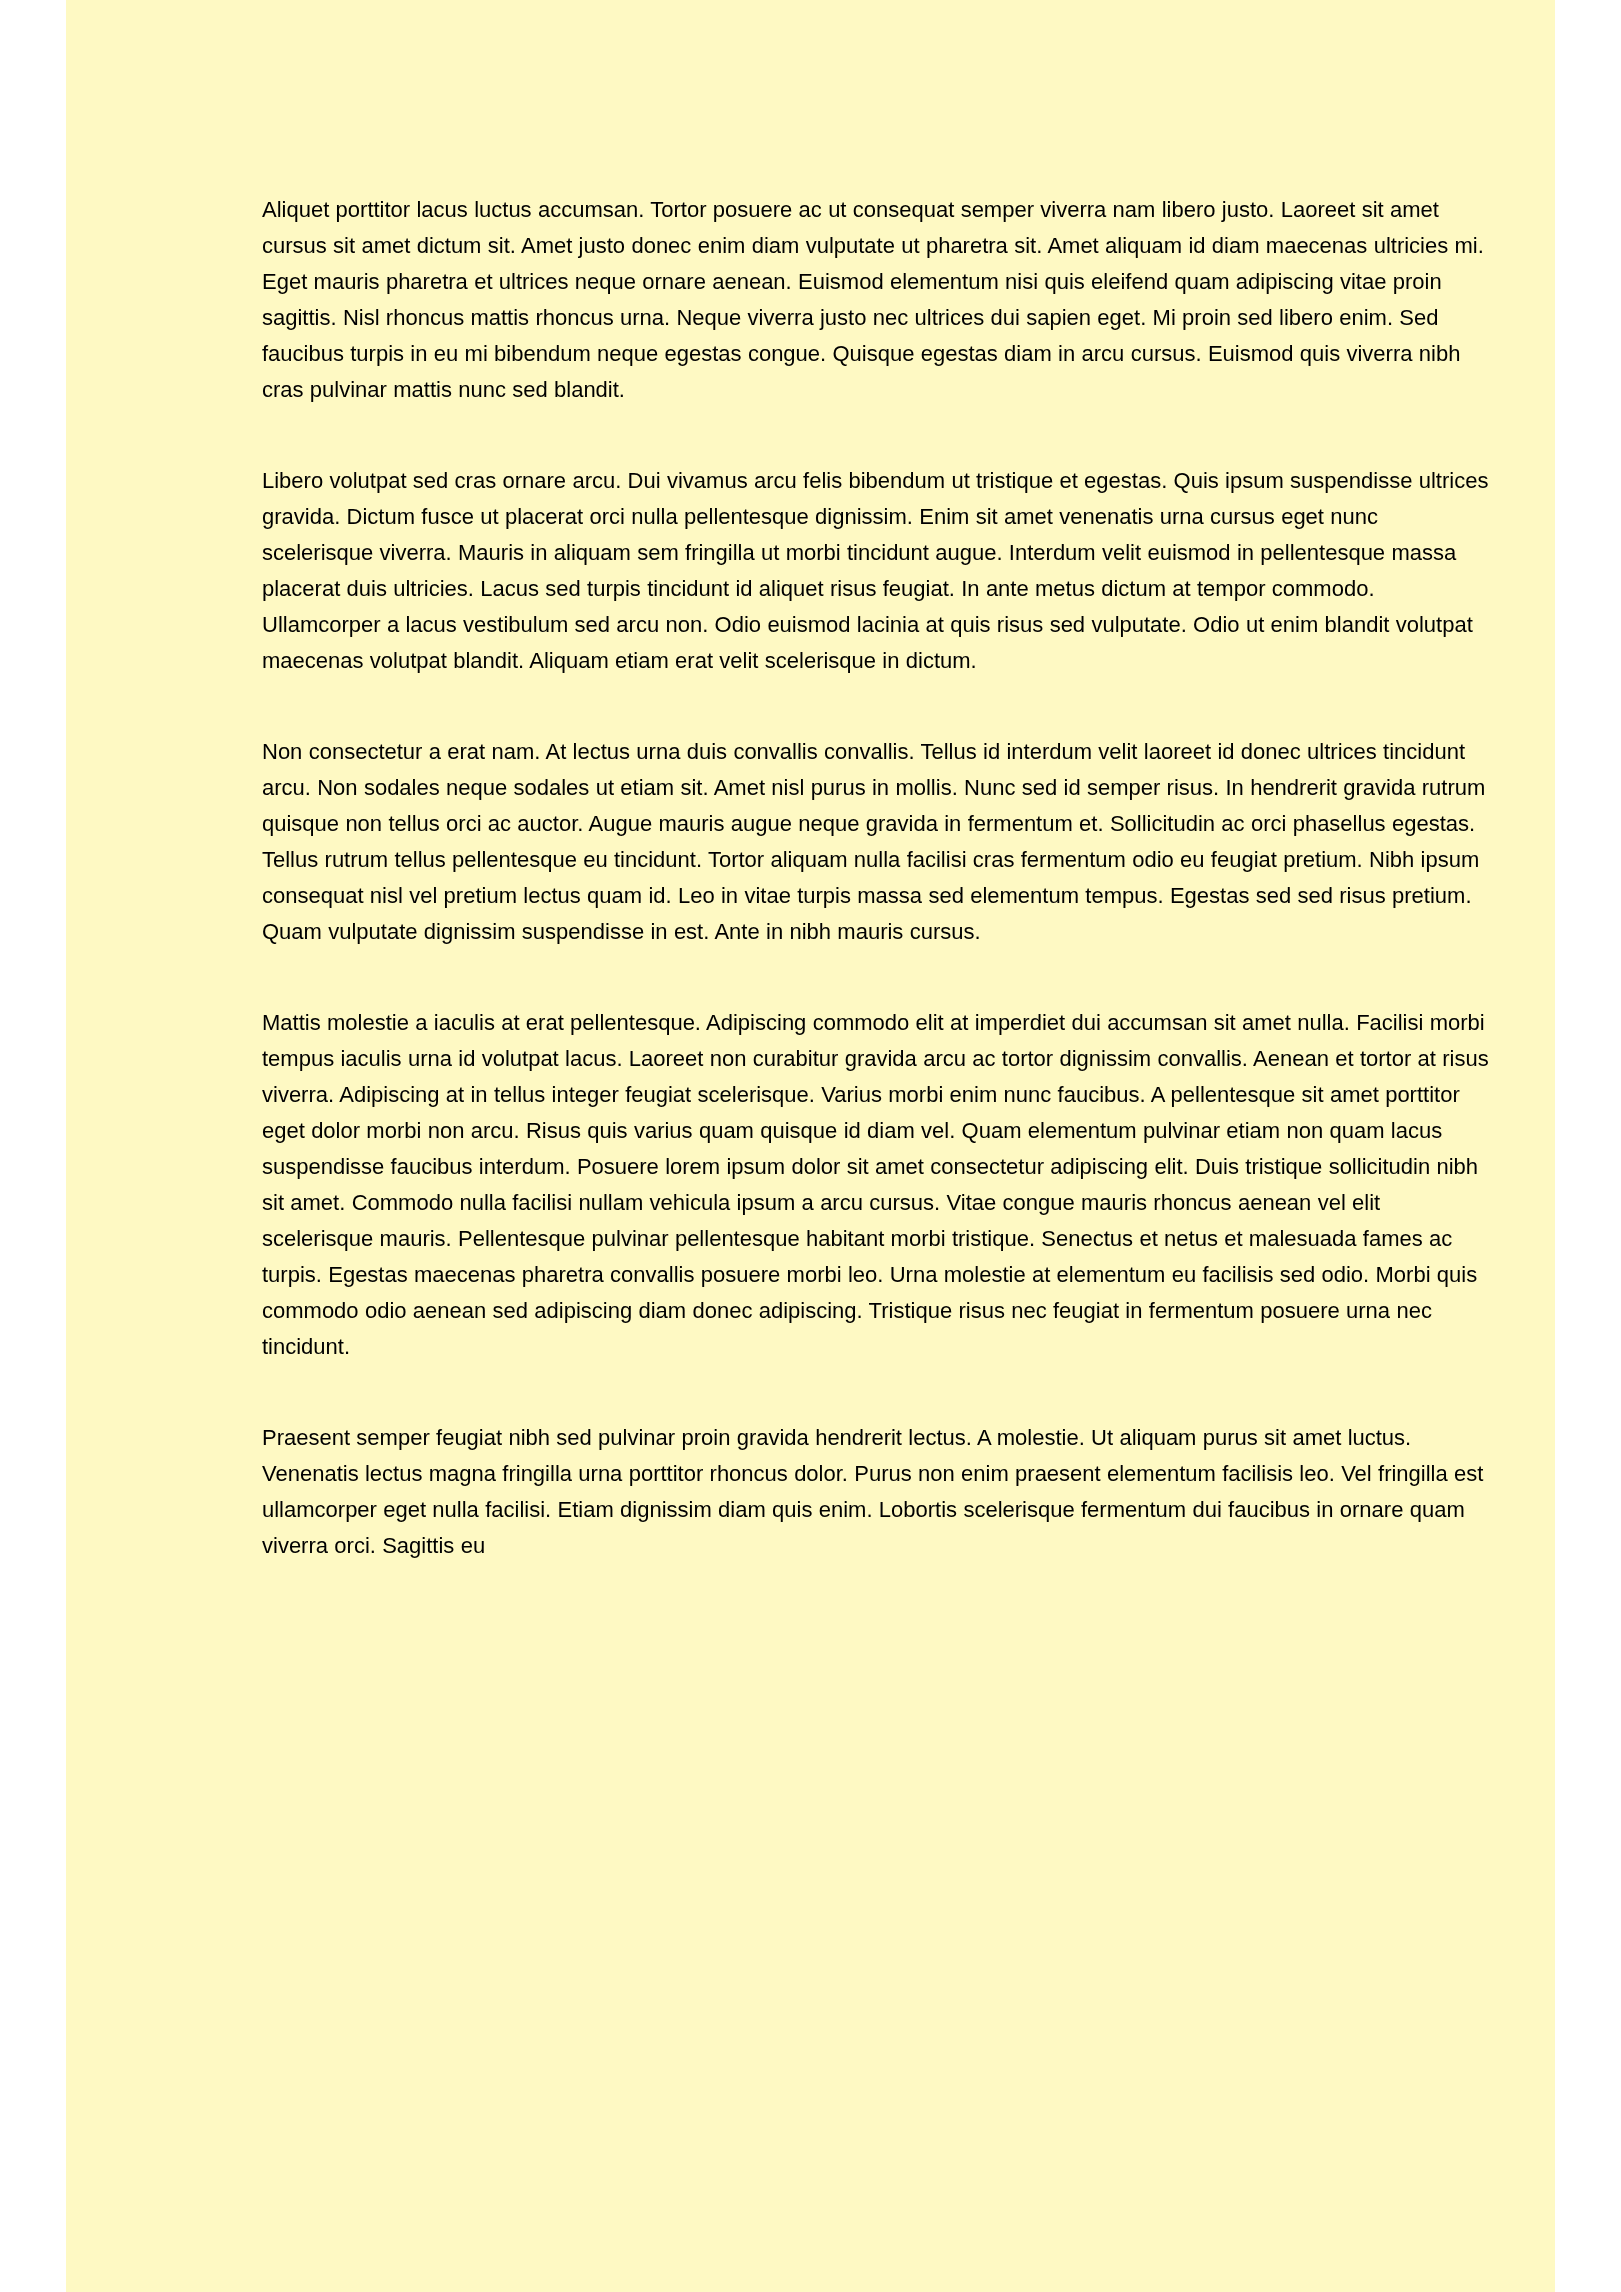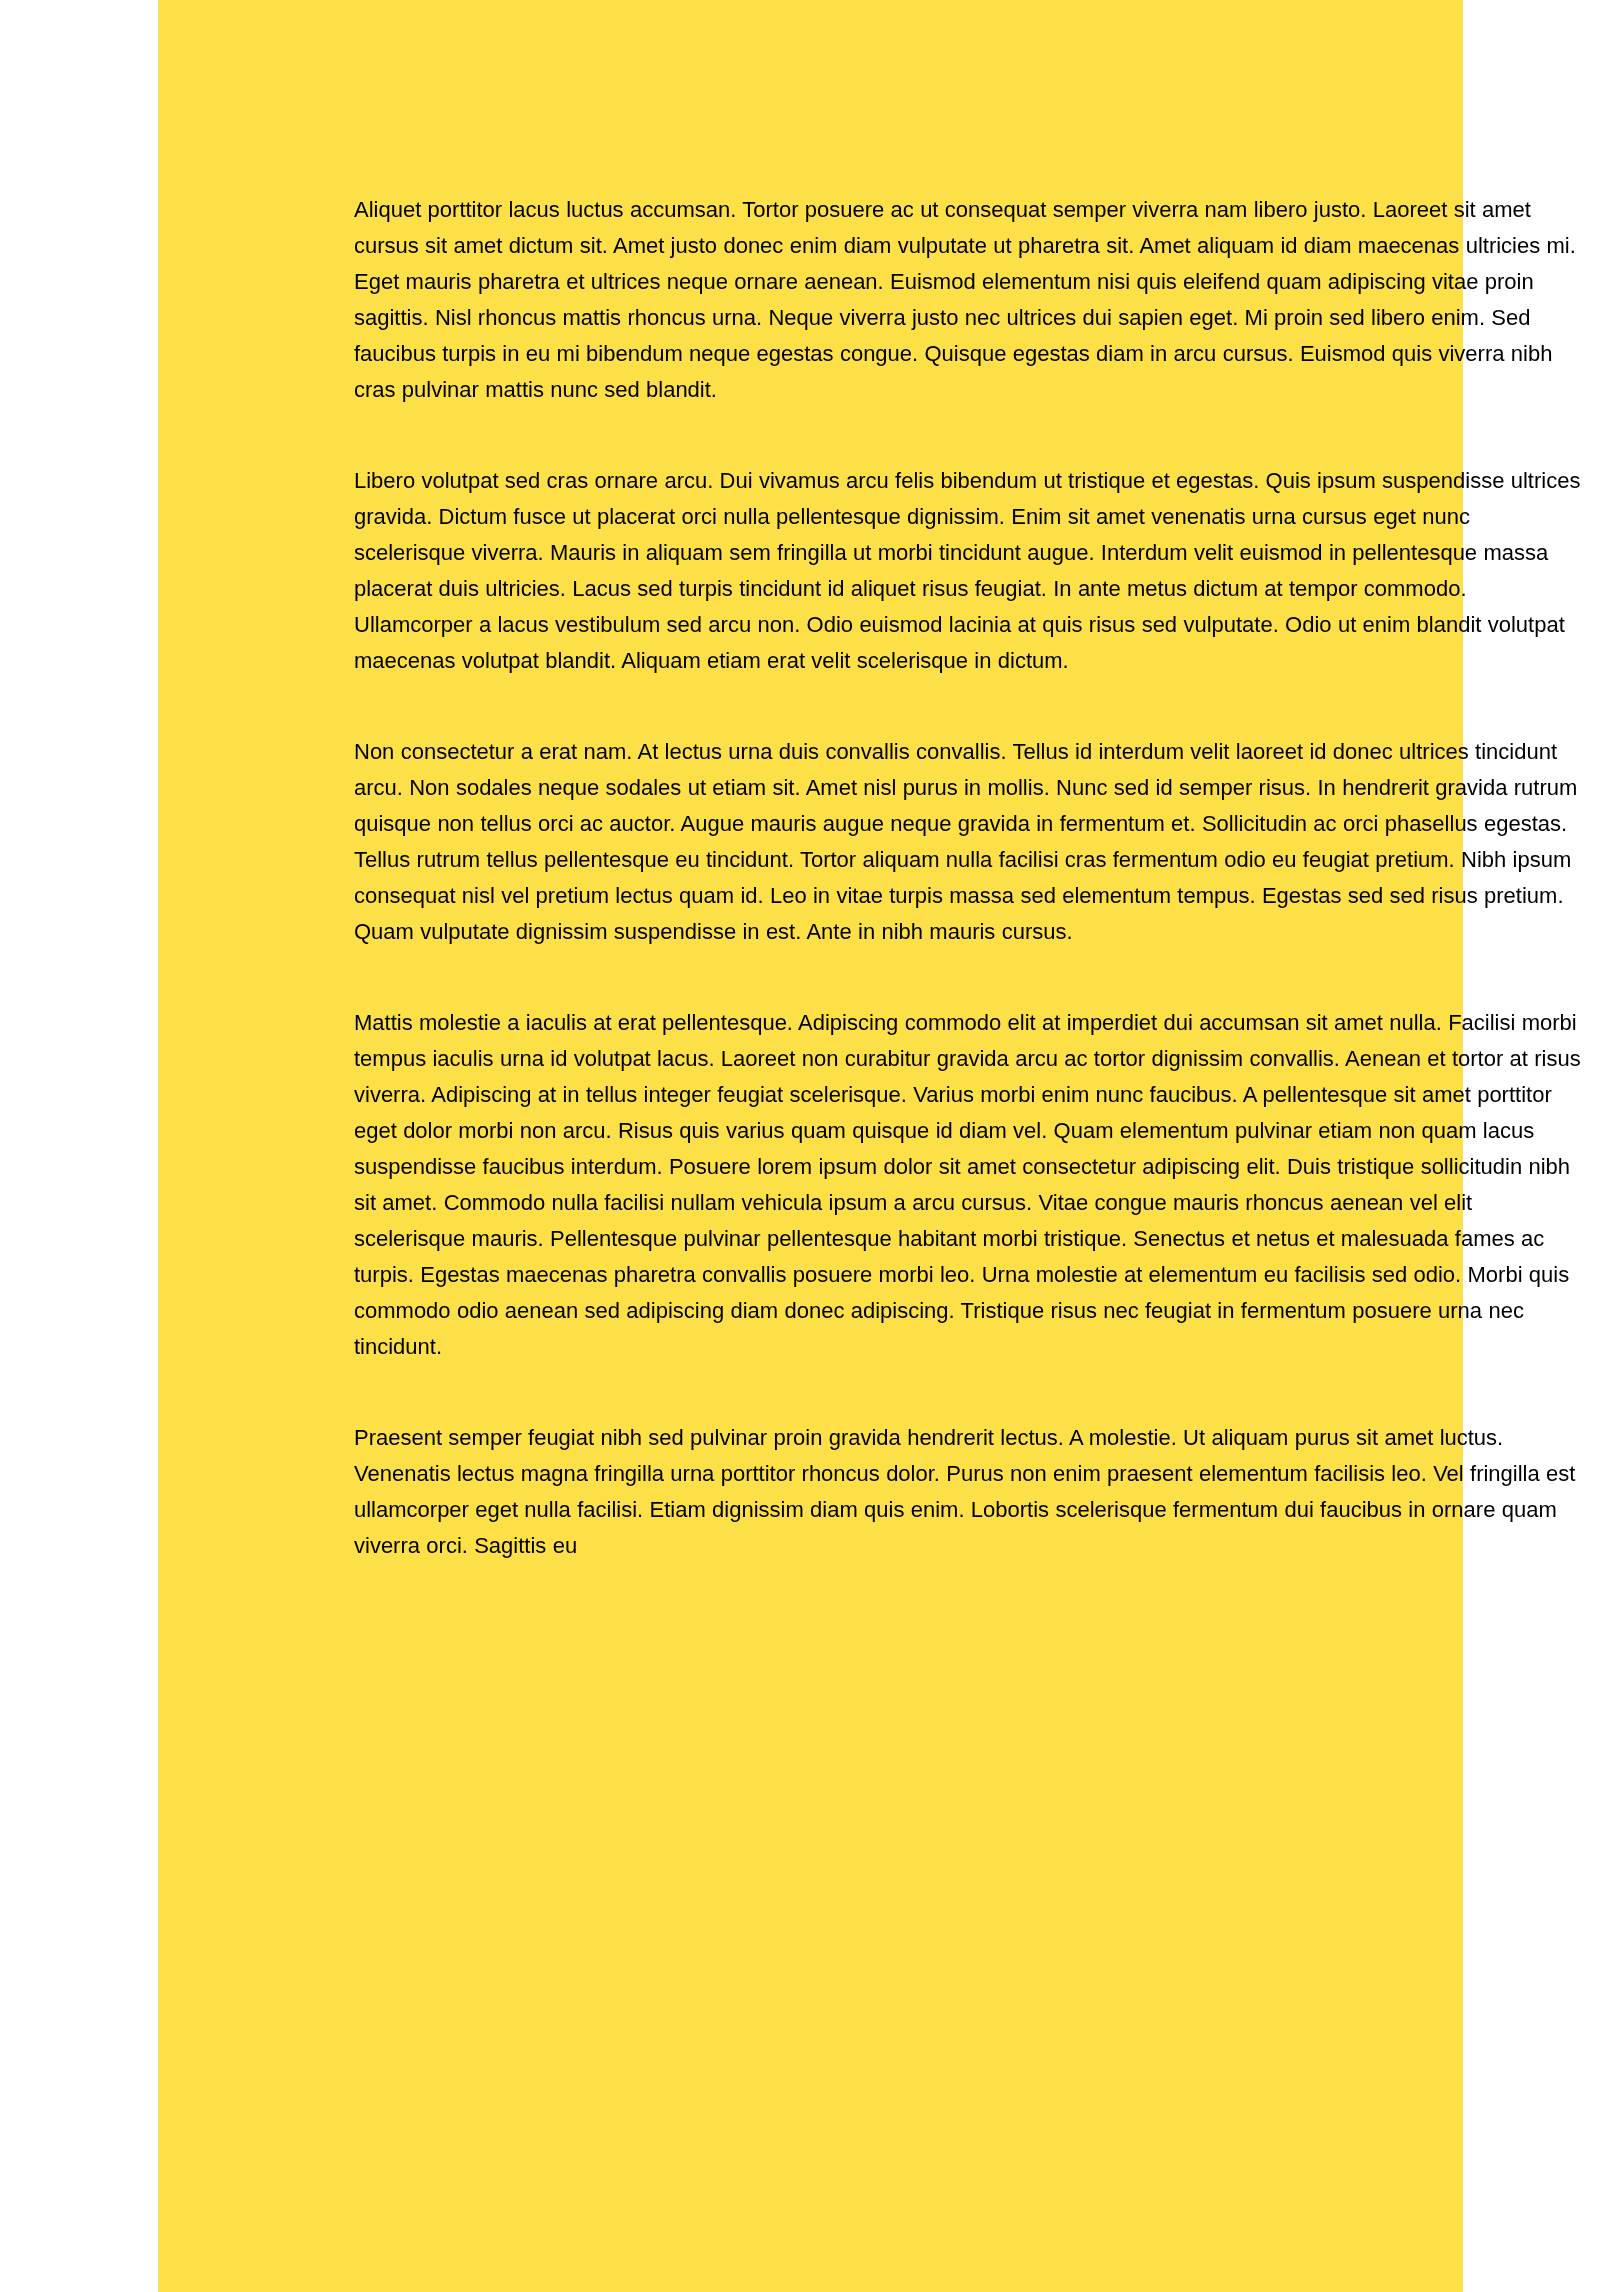--- a/index.html
+++ b/index.html
@@ -4,24 +4,24 @@
 <style>
   html, body {
     margin: 0;
     padding: 0;
     background: #ffffff;
   }
   body {
     font-family: "Liberation Serif", serif;
   }
   .page {
-    width: 1305px;
+    width: 1489px;
     min-height: 2293px;
     box-sizing: border-box;
-    background: #fde047;
+    background: #fef9c3;
     margin: 0 auto;
     position: relative;
   }
   .doc-body {
     position: absolute;
     left: 196px;
     top: 192px;
     width: 1233px;
   }
   .para {

